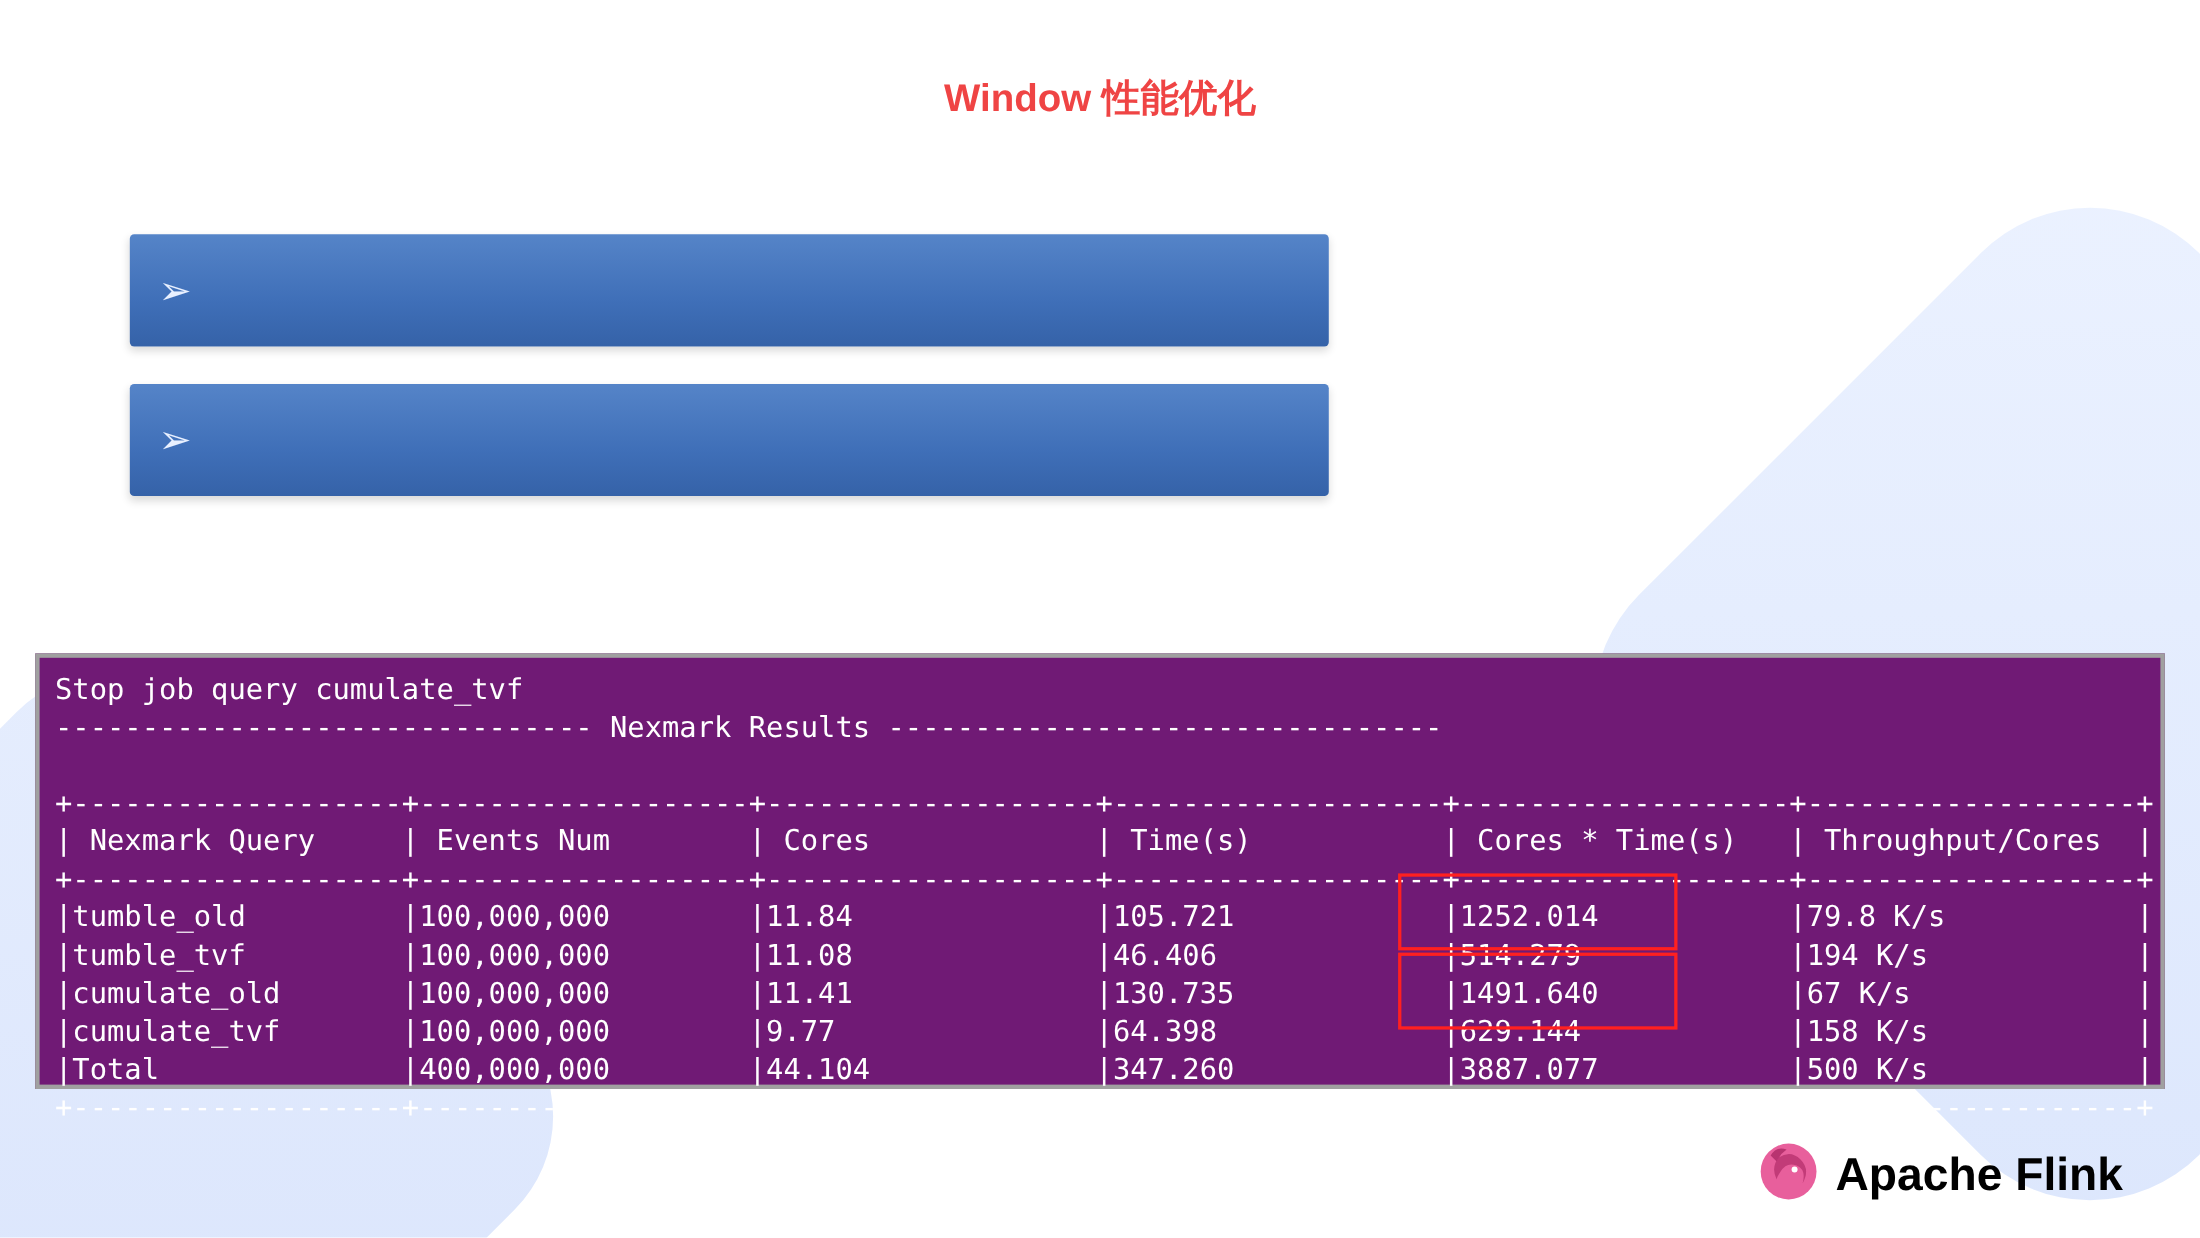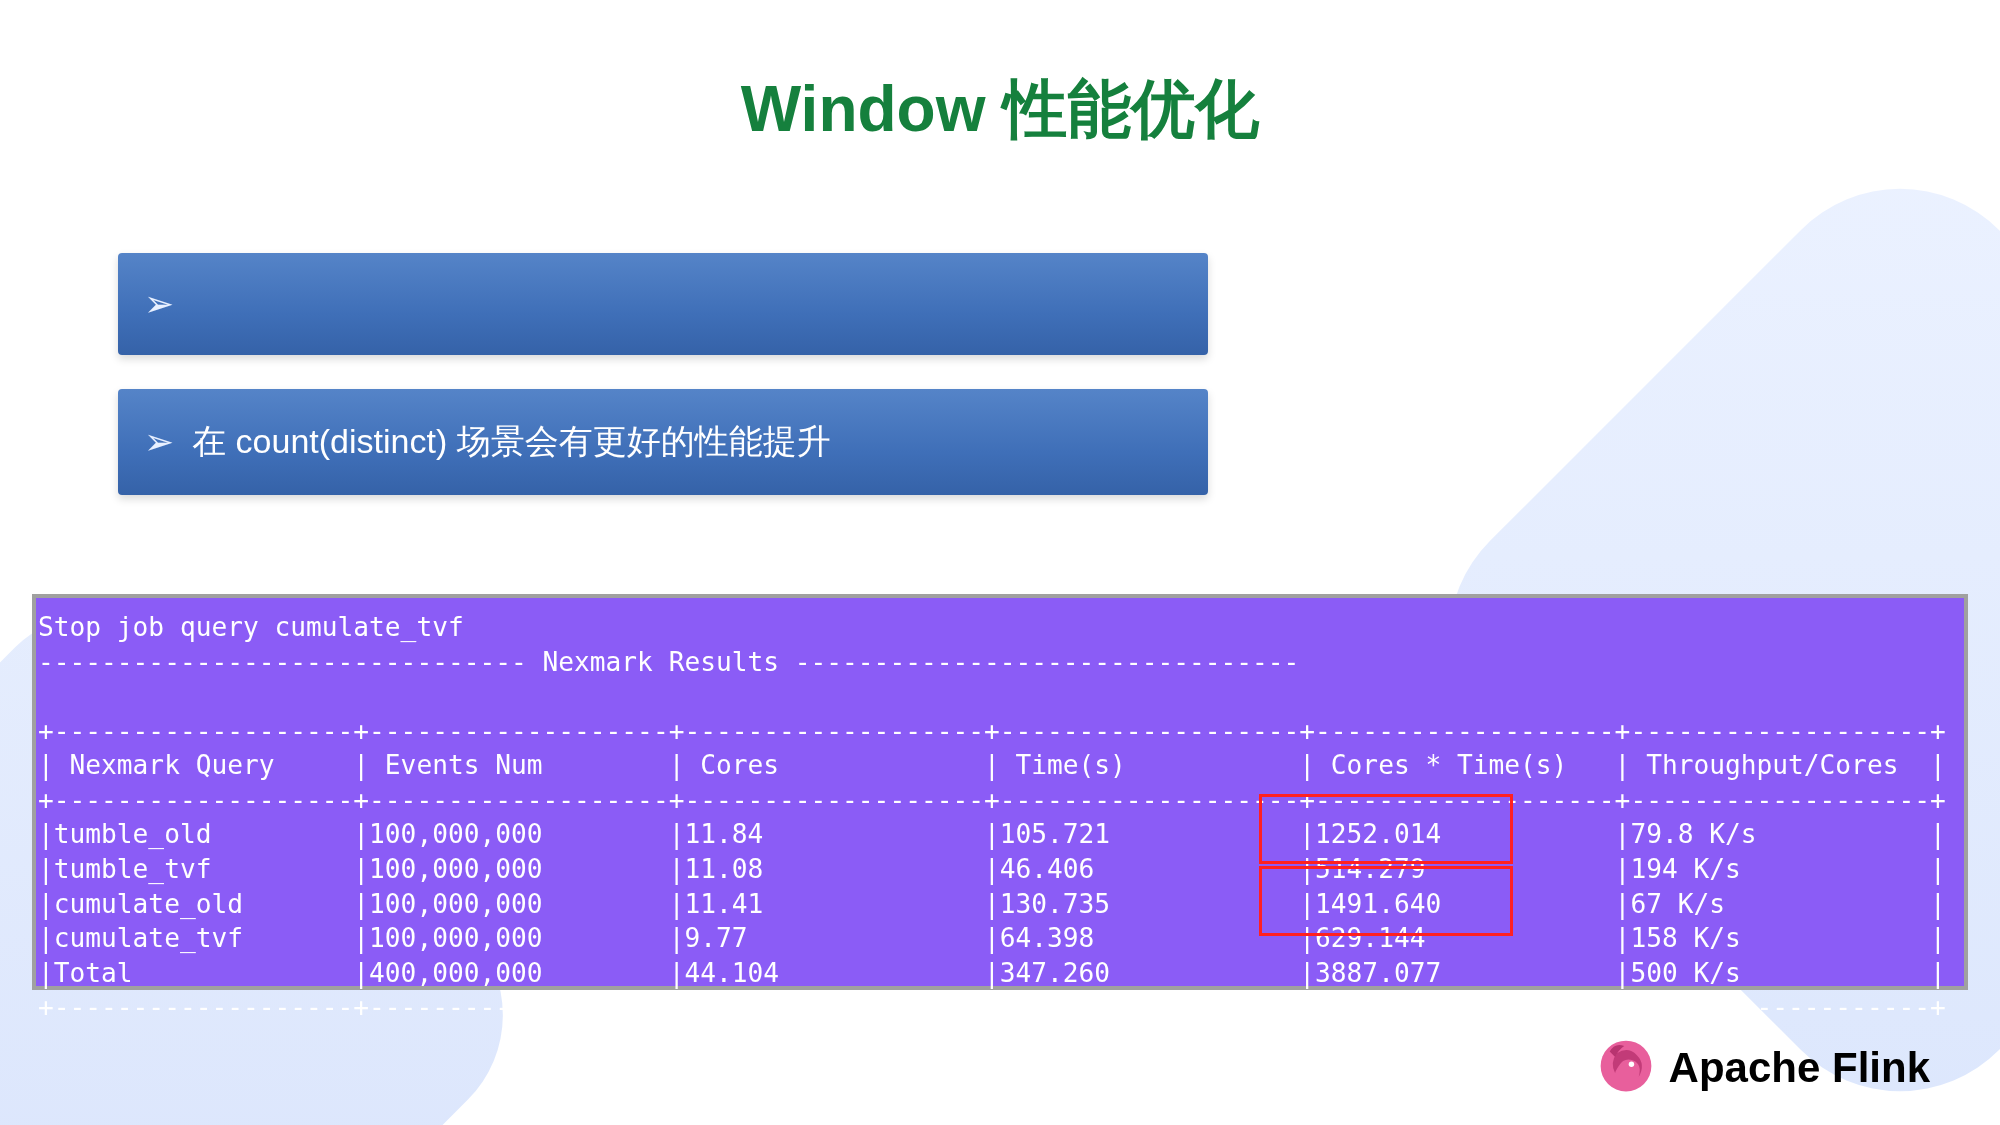--- a/index.html
+++ b/index.html
@@ -6,22 +6,22 @@
   body {
     width: 2000px;
     height: 1125px;
     background: #ffffff;
     font-family: "Microsoft YaHei", "PingFang SC", sans-serif;
     position: relative;
     overflow: hidden;
   }
   .slide-title {
     text-align: center;
-    color: #15803d;
-    font-size: 64px;
+    color: #ef4444;
+    font-size: 35px;
     font-weight: 700;
     padding-top: 66px;
   }
   .bullets { margin: 100px 0 0 118px; }
   .bullet-box {
     width: 1090px;
     background: linear-gradient(180deg,#5584c8 0%,#3f6fb8 60%,#3562a8 100%);
     color: #ffffff;
     border-radius: 4px;
     padding: 30px 26px 30px 26px;
@@ -35,23 +35,23 @@
   }
   .bullet-box .arrow { color: #e8f0ff; font-size: 36px; }
   .bullet-box .nexmark { text-decoration: underline; }
   .bullet-box .twox { color: #e13a3a; font-weight: 600; margin: 0 6px; }
   .terminal-wrap {
     position: absolute;
     left: 32px;
     top: 594px;
     width: 1936px;
     height: 396px;
-    background: #8b5cf6;
+    background: #701a75;
     border: 4px solid #a0a0a0;
-    padding: 12px 2px;
+    padding: 12px 14px;
   }
   .terminal {
     font-family: "Menlo","Consolas",monospace;
     color: #ffffff;
     font-size: 26.2px;
     line-height: 1.32;
     white-space: pre;
     position: relative;
   }
   .redbox {
@@ -100,21 +100,20 @@
 <div class="bg-shape-right"></div>
 
 <h1 class="slide-title">Window 性能优化</h1>
 
 <div class="bullets">
   <div class="bullet-box">
     <span class="arrow">➢</span>
   </div>
   <div class="bullet-box">
     <span class="arrow">➢</span>
-    <span>在 count(distinct) 场景会有更好的性能提升</span>
   </div>
 </div>
 
 <div class="terminal-wrap">
   <div class="terminal"><span>Stop job query cumulate_tvf</span>
 <span>------------------------------- Nexmark Results --------------------------------</span>
 <span></span>
 <span>+-------------------+-------------------+-------------------+-------------------+-------------------+-------------------+</span>
 <span>| Nexmark Query     | Events Num        | Cores             | Time(s)           | Cores * Time(s)   | Throughput/Cores  |</span>
 <span>+-------------------+-------------------+-------------------+-------------------+-------------------+-------------------+</span>

